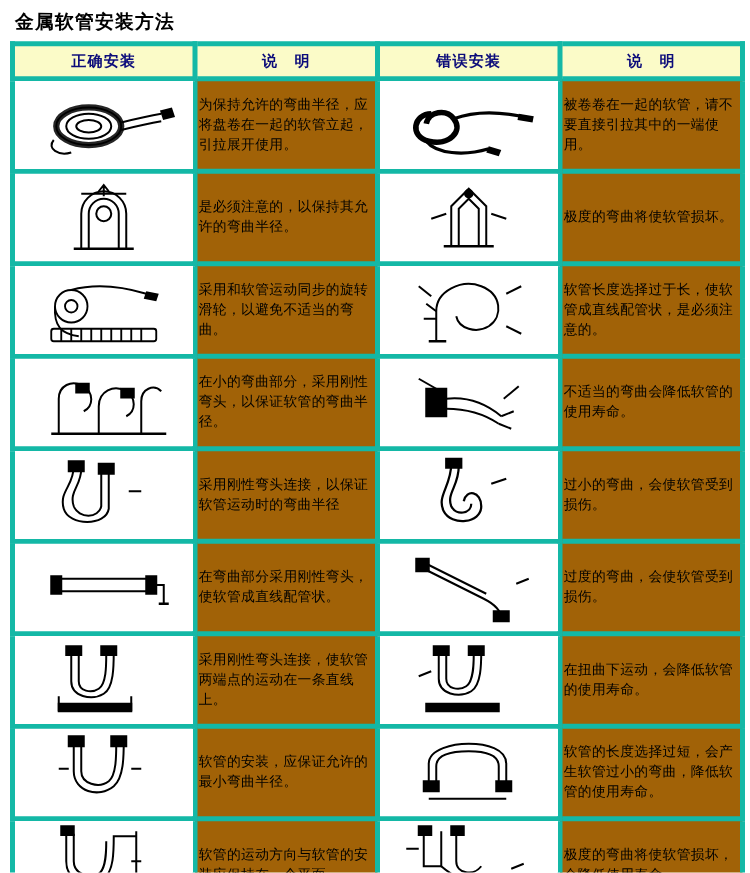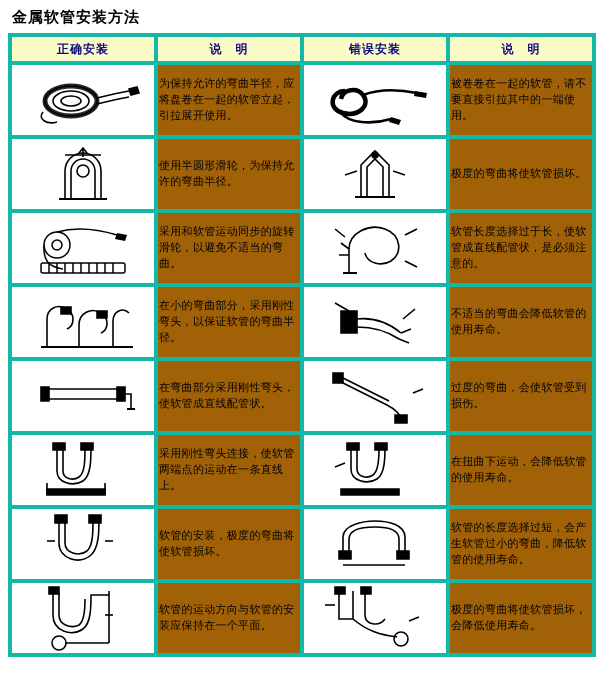--- a/index.html
+++ b/index.html
@@ -143,21 +143,21 @@
             <g fill="none" stroke="#000" stroke-width="1.6">
               <path d="M52 58 L52 30 A18 18 0 0 1 88 30 L88 58"></path>
               <path d="M58 58 L58 30 A12 12 0 0 1 82 30 L82 58"></path>
               <circle cx="70" cy="30" r="6"></circle>
               <line x1="46" y1="58" x2="94" y2="58" stroke-width="2"></line>
               <line x1="52" y1="14" x2="88" y2="14"></line>
               <path d="M70 8 l0 8 M66 12 l4 -5 l4 5"></path>
             </g>
           </svg>
         </td>
-        <td class="txt-cell">使用半圆形滑轮，为保持允许的弯曲半径。</td>
+        <td class="txt-cell">是必须注意的，以保持其允许的弯曲半径。</td>
         <td class="img-cell">
           <svg class="fig" viewBox="0 0 140 66">
             <g fill="none" stroke="#000" stroke-width="1.6">
               <path d="M56 56 L56 24 L70 10 L84 24 L84 56"></path>
               <path d="M62 56 L62 26 L70 18 L78 26 L78 56"></path>
               <line x1="50" y1="56" x2="90" y2="56" stroke-width="2"></line>
               <circle cx="70" cy="14" r="3" fill="#000"></circle>
               <line x1="40" y1="34" x2="52" y2="30"></line>
               <line x1="100" y1="34" x2="88" y2="30"></line>
             </g>
@@ -227,20 +227,45 @@
               <line x1="96" y1="44" x2="106" y2="40"></line>
               <line x1="94" y1="50" x2="104" y2="54"></line>
               <path d="M30 14 L44 22"></path>
               <path d="M110 20 L98 30"></path>
             </g>
           </svg>
         </td>
         <td class="txt-cell">不适当的弯曲会降低软管的使用寿命。</td>
       </tr>
 
+      <tr>
+        <td class="img-cell">
+          <svg class="fig" viewBox="0 0 140 66">
+            <g fill="none" stroke="#000" stroke-width="1.6">
+              <path d="M46 10 C46 26 34 30 38 44 C42 58 72 58 74 44 L74 14"></path>
+              <path d="M52 12 C52 26 42 30 46 42 C50 52 66 52 68 42 L68 16"></path>
+              <rect x="42" y="6" width="12" height="8" fill="#000"></rect>
+              <rect x="66" y="8" width="12" height="8" fill="#000"></rect>
+              <line x1="90" y1="30" x2="100" y2="30"></line>
+            </g>
+          </svg>
+        </td>
+        <td class="txt-cell">采用刚性弯头连接，以保证软管运动时的弯曲半径</td>
+        <td class="img-cell">
+          <svg class="fig" viewBox="0 0 140 66">
+            <g fill="none" stroke="#000" stroke-width="1.8">
+              <path d="M56 8 C56 26 44 34 50 46 C56 58 80 56 80 42 C80 30 68 28 66 38"></path>
+              <path d="M62 10 C62 26 52 32 56 42 C60 50 72 48 72 40"></path>
+              <rect x="52" y="4" width="12" height="7" fill="#000"></rect>
+              <line x1="88" y1="24" x2="100" y2="20"></line>
+            </g>
+          </svg>
+        </td>
+        <td class="txt-cell">过小的弯曲，会使软管受到损伤。</td>
+      </tr>
 
       <tr>
         <td class="img-cell">
           <svg class="fig" viewBox="0 0 140 66">
             <g fill="none" stroke="#000" stroke-width="1.6">
               <rect x="34" y="26" width="72" height="10"></rect>
               <rect x="28" y="24" width="8" height="14" fill="#000"></rect>
               <rect x="104" y="24" width="8" height="14" fill="#000"></rect>
               <path d="M106 31 L118 31 L118 46"></path>
               <line x1="114" y1="46" x2="122" y2="46" stroke-width="2"></line>
@@ -298,21 +323,21 @@
             <g fill="none" stroke="#000" stroke-width="1.6">
               <path d="M46 8 L46 32 C46 48 66 54 78 44 C86 37 86 20 86 8"></path>
               <path d="M52 10 L52 32 C52 42 66 46 74 40 C80 35 80 20 80 10"></path>
               <rect x="42" y="4" width="12" height="8" fill="#000"></rect>
               <rect x="76" y="4" width="12" height="8" fill="#000"></rect>
               <line x1="34" y1="30" x2="42" y2="30"></line>
               <line x1="92" y1="30" x2="100" y2="30"></line>
             </g>
           </svg>
         </td>
-        <td class="txt-cell">软管的安装，极度的弯曲将使软管损坏。</td>
+        <td class="txt-cell">软管的安装，应保证允许的最小弯曲半径。</td>
         <td class="img-cell">
           <svg class="fig" viewBox="0 0 140 66">
             <g fill="none" stroke="#000" stroke-width="1.6">
               <path d="M38 42 L38 26 C38 14 58 10 70 10 C84 10 100 14 100 26 L100 42"></path>
               <path d="M44 42 L44 28 C44 18 58 16 70 16 C82 16 94 18 94 28 L94 42"></path>
               <rect x="34" y="40" width="12" height="8" fill="#000"></rect>
               <rect x="92" y="40" width="12" height="8" fill="#000"></rect>
               <line x1="38" y1="54" x2="100" y2="54"></line>
             </g>
           </svg>

